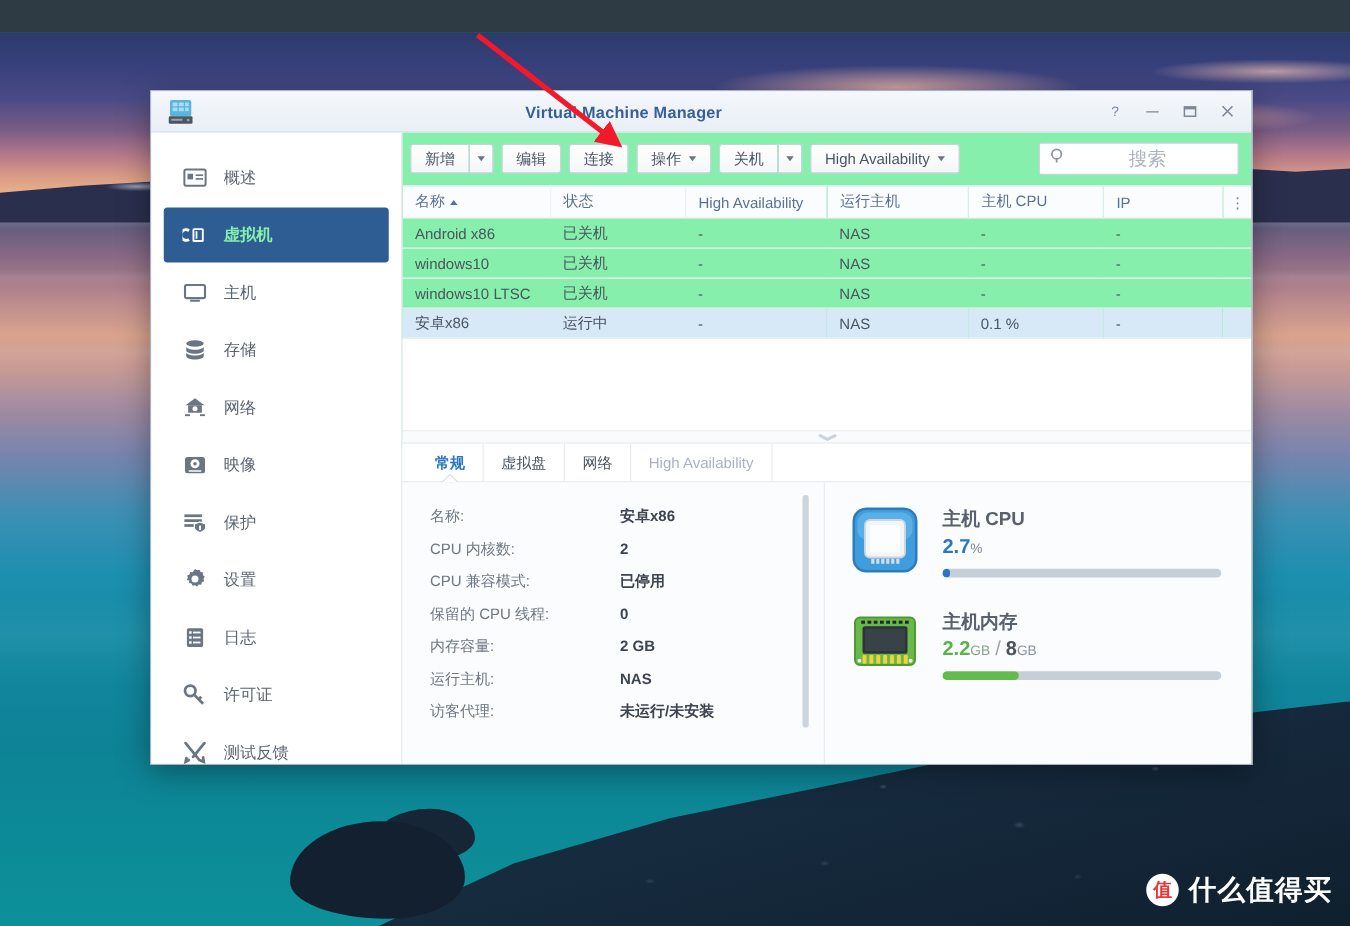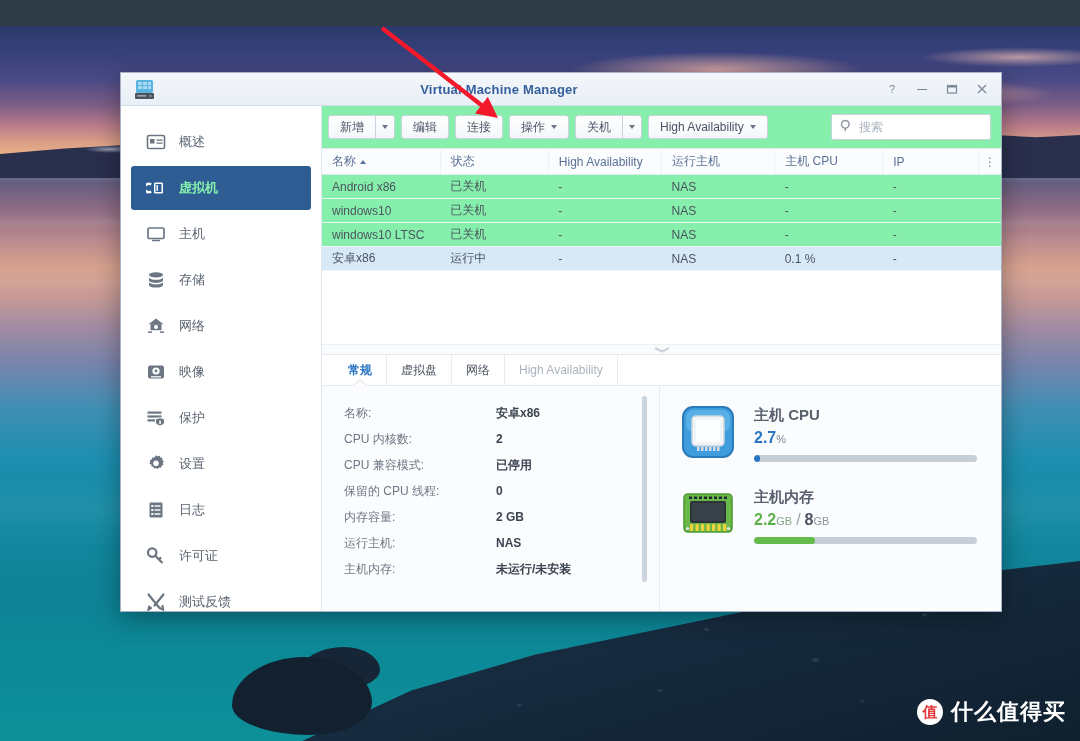--- a/index.html
+++ b/index.html
@@ -199,24 +199,25 @@
   .tb-spacer { flex: 1; }
   .search-box {
     width: 160px; height: 26px;
     border: 1px solid #c9d2dd; border-radius: 2px;
     background: #fff;
     display: flex; align-items: center;
     padding: 0 8px; gap: 6px;
   }
   .search-box input {
     border: none; outline: none;
-    font-size: 12px; color: #5a6470;
+    font-size: 15px; color: #5a6470;
     width: 100%;
     font-family: inherit;
     background: transparent;
+    margin-left: 44px;
   }
   .search-box input::placeholder { color: #aab3bf; }
 
   
   .table-wrap { flex: 0 0 196px; display: flex; flex-direction: column; }
   table.vm-table { width: 100%; border-collapse: collapse; table-layout: fixed; }
   table.vm-table th {
     height: 26px;
     background: #fbfcfd;
     border-top: 1px solid #e4e9ef;
@@ -718,21 +719,21 @@
               </div>
               <div class="kv-row">
                 <span class="kv-key">内存容量:</span>
                 <span class="kv-val">2 GB</span>
               </div>
               <div class="kv-row">
                 <span class="kv-key">运行主机:</span>
                 <span class="kv-val">NAS</span>
               </div>
               <div class="kv-row">
-                <span class="kv-key">主机内存:</span>
+                <span class="kv-key">访客代理:</span>
                 <span class="kv-val">未运行/未安装</span>
               </div>
               <div class="dscroll"></div>
             </div>
 
             <div class="detail-right">
 
               <div class="stat">
                 <span class="stat-icon">
                   <svg width="56" height="56" viewBox="0 0 56 56">

